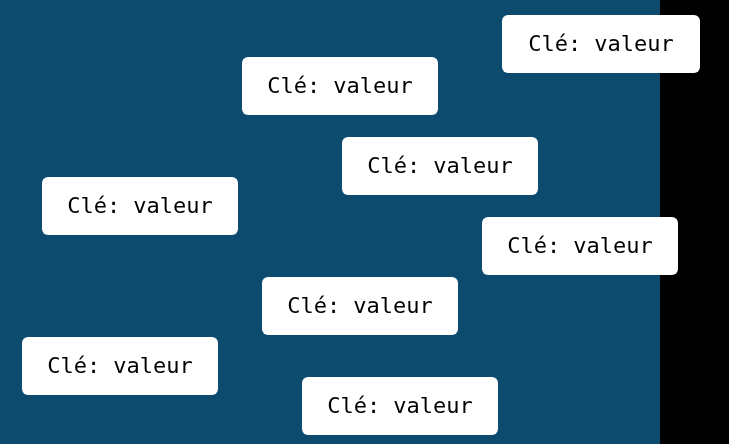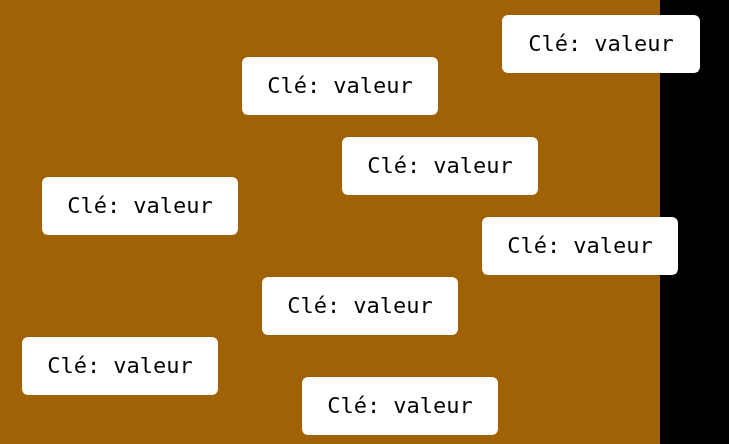--- a/index.html
+++ b/index.html
@@ -38,21 +38,21 @@
   }
   .label-chip .chip-text {
     display: block;
     padding: 0 2px;
     text-align: center;
   }
 </style>
 </head>
 <body style="background: rgb(0, 0, 0); width: 729px; height: 444px;">
 
-<div id="canvas" style="width: 660px; height: 444px; background: #a16207;">
+<div id="canvas" style="width: 660px; height: 444px; background: #0c4a6e;">
     <div class="label-chip" style="left: 502px; top: 15px; width: 198px; height: 58px; background: rgb(255, 255, 255); color: rgb(0, 0, 0); border-radius: 6px; font-size: 22px;">
       <span class="chip-text">Clé: valeur</span>
     </div>
     <div class="label-chip" style="left: 242px; top: 57px; width: 196px; height: 58px; background: rgb(255, 255, 255); color: rgb(0, 0, 0); border-radius: 6px; font-size: 22px;">
       <span class="chip-text">Clé: valeur</span>
     </div>
     <div class="label-chip" style="left: 342px; top: 137px; width: 196px; height: 58px; background: rgb(255, 255, 255); color: rgb(0, 0, 0); border-radius: 6px; font-size: 22px;">
       <span class="chip-text">Clé: valeur</span>
     </div>
     <div class="label-chip" style="left: 42px; top: 177px; width: 196px; height: 58px; background: rgb(255, 255, 255); color: rgb(0, 0, 0); border-radius: 6px; font-size: 22px;">

